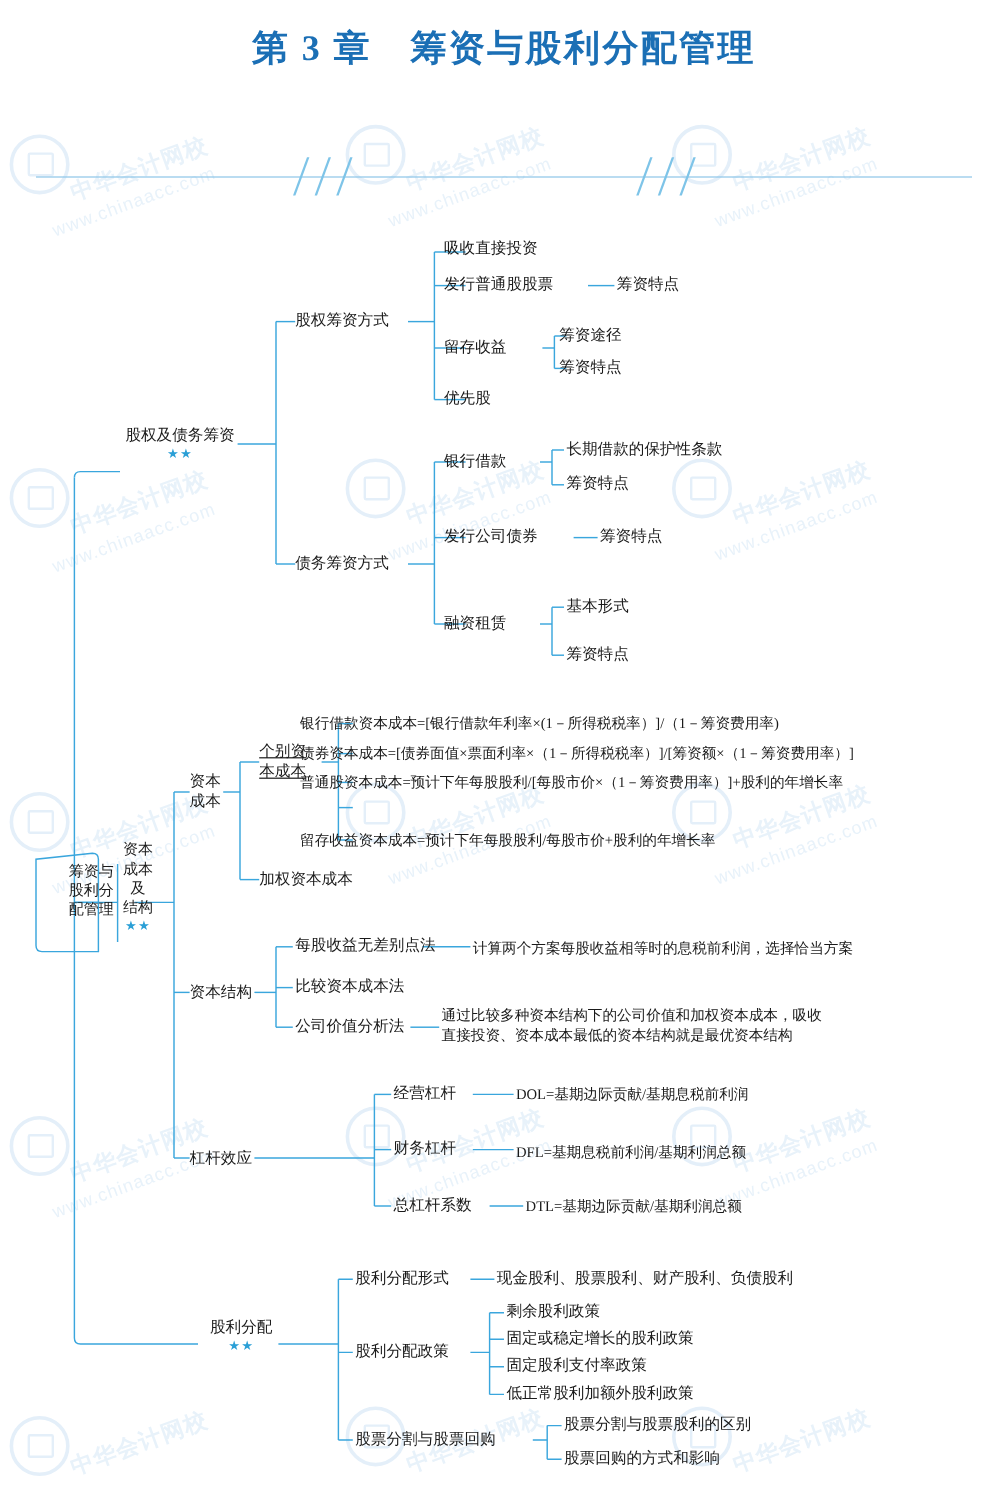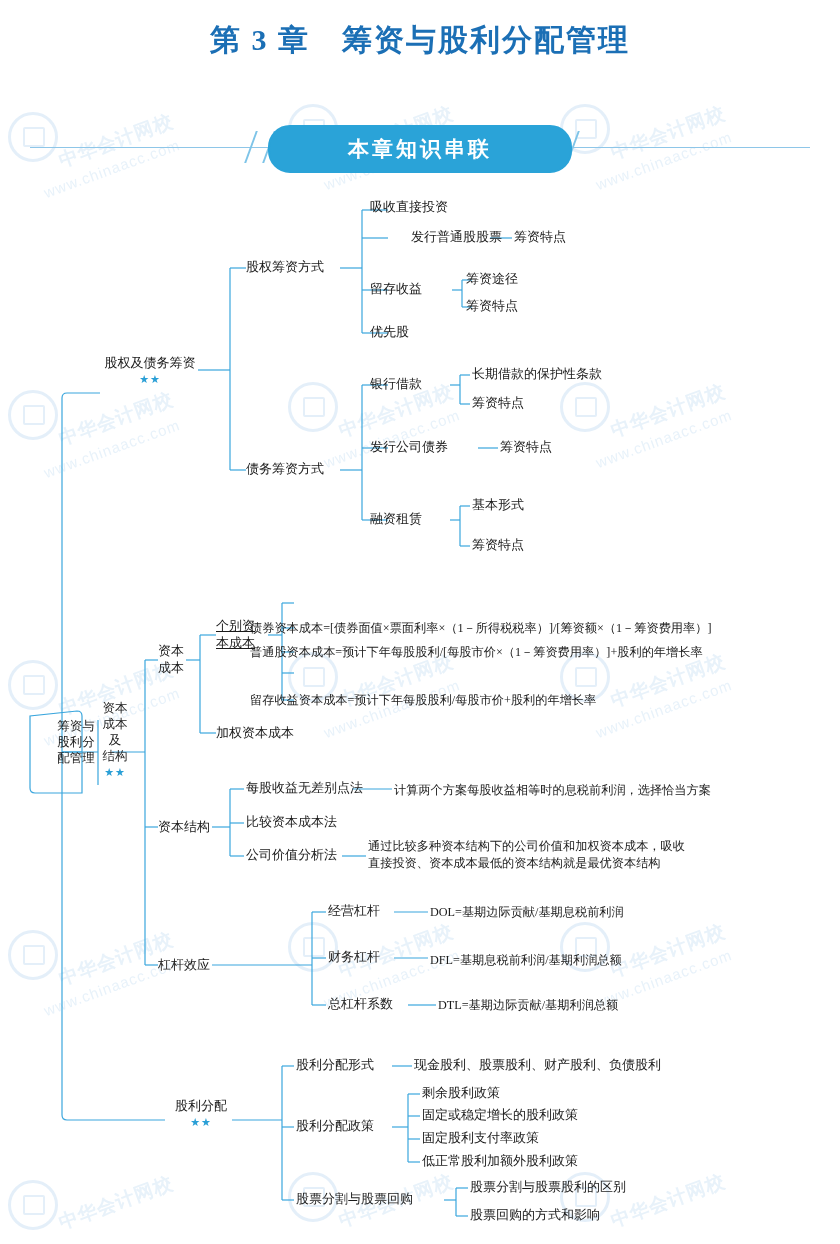--- a/index.html
+++ b/index.html
@@ -113,21 +113,20 @@
 <div class="chapter-title">第 3 章　筹资与股利分配管理</div>
 
 <div class="rule-wrap">
   <div class="rule-line"></div>
   <div class="slash" style="left:250px;"></div>
   <div class="slash" style="left:268px;"></div>
   <div class="slash" style="left:286px;"></div>
   <div class="slash" style="left:536px;"></div>
   <div class="slash" style="left:554px;"></div>
   <div class="slash" style="left:572px;"></div>
-  <div class="banner">本章知识串联</div>
 </div>
 
 <div class="tree">
 
 <svg class="lines" viewBox="0 0 840 1244">
   <g fill="none" stroke="#3aa6dd" stroke-width="1.2">
 
     <path d="M30 716 L30 788 Q30 793 35 793 L82 793 L82 716 Q82 711 77 711 Z" stroke="#3aa6dd"></path>
 
     <path d="M82 752 L62 752"></path>
@@ -254,21 +253,21 @@
 
 <div class="node lvl1" style="left:168px;top:1098px;width:66px;">
   <div style="font-size:13px;">股利分配</div>
   <div class="stars">★★</div>
 </div>
 
 <div class="node" style="left:246px;top:258px;">股权筹资方式</div>
 <div class="node" style="left:246px;top:460px;">债务筹资方式</div>
 
 <div class="node" style="left:370px;top:198px;">吸收直接投资</div>
-<div class="node" style="left:370px;top:228px;margin-left:41px;">发行普通股股票</div>
+<div class="node" style="left:370px;top:228px;">发行普通股股票</div>
 <div class="node" style="left:514px;top:228px;">筹资特点</div>
 <div class="node" style="left:370px;top:280px;">留存收益</div>
 <div class="node" style="left:466px;top:270px;">筹资途径</div>
 <div class="node" style="left:466px;top:297px;">筹资特点</div>
 <div class="node" style="left:370px;top:323px;">优先股</div>
 
 <div class="node" style="left:370px;top:375px;">银行借款</div>
 <div class="node" style="left:472px;top:365px;">长期借款的保护性条款</div>
 <div class="node" style="left:472px;top:394px;">筹资特点</div>
 <div class="node" style="left:370px;top:438px;">发行公司债券</div>
@@ -283,20 +282,21 @@
 </div>
 <div class="node" style="left:158px;top:818px;">资本结构</div>
 <div class="node" style="left:158px;top:956px;">杠杆效应</div>
 
 <div class="node" style="left:216px;top:617px;width:48px;line-height:17px;text-decoration:underline;">
   <div>个别资</div>
   <div>本成本</div>
 </div>
 <div class="node" style="left:216px;top:724px;">加权资本成本</div>
 
+<div class="node formula" style="left:250px;top:594px;">银行借款资本成本=[银行借款年利率×(1－所得税税率）]/（1－筹资费用率)</div>
 <div class="node formula" style="left:250px;top:619px;">债券资本成本=[债券面值×票面利率×（1－所得税税率）]/[筹资额×（1－筹资费用率）]</div>
 <div class="node formula" style="left:250px;top:643px;">普通股资本成本=预计下年每股股利/[每股市价×（1－筹资费用率）]+股利的年增长率</div>
 <div class="node formula" style="left:250px;top:691px;">留存收益资本成本=预计下年每股股利/每股市价+股利的年增长率</div>
 
 <div class="node" style="left:246px;top:779px;">每股收益无差别点法</div>
 <div class="node formula" style="left:394px;top:781px;">计算两个方案每股收益相等时的息税前利润，选择恰当方案</div>
 <div class="node" style="left:246px;top:813px;">比较资本成本法</div>
 <div class="node" style="left:246px;top:846px;">公司价值分析法</div>
 <div class="node formula wrap2" style="left:368px;top:838px;width:322px;">通过比较多种资本结构下的公司价值和加权资本成本，吸收直接投资、资本成本最低的资本结构就是最优资本结构</div>
 

